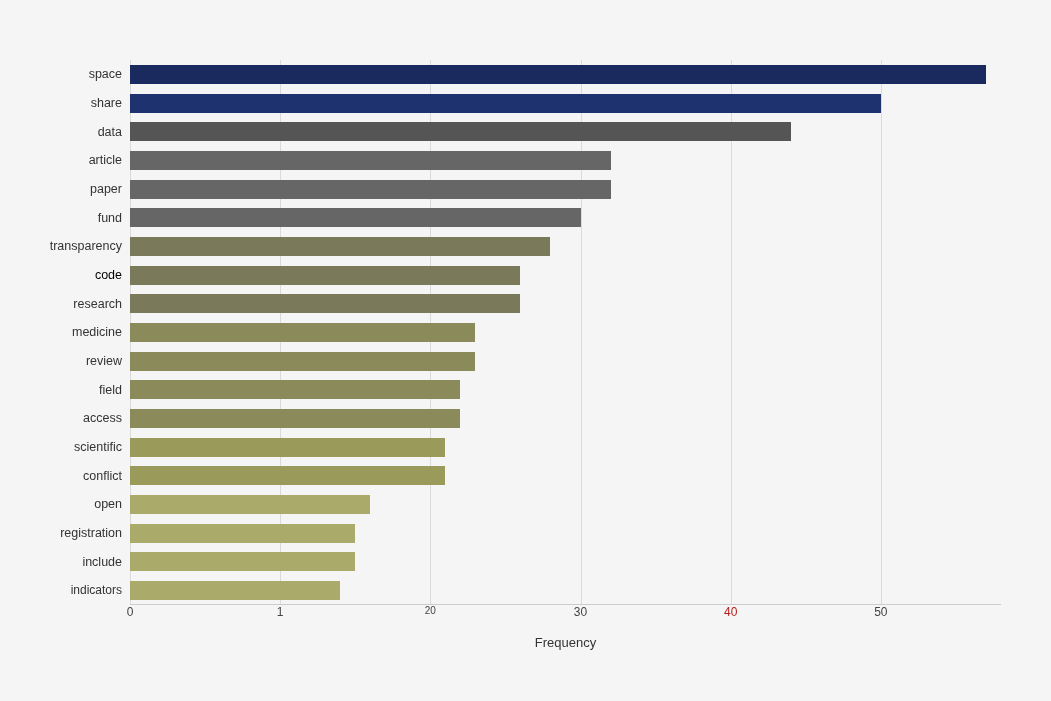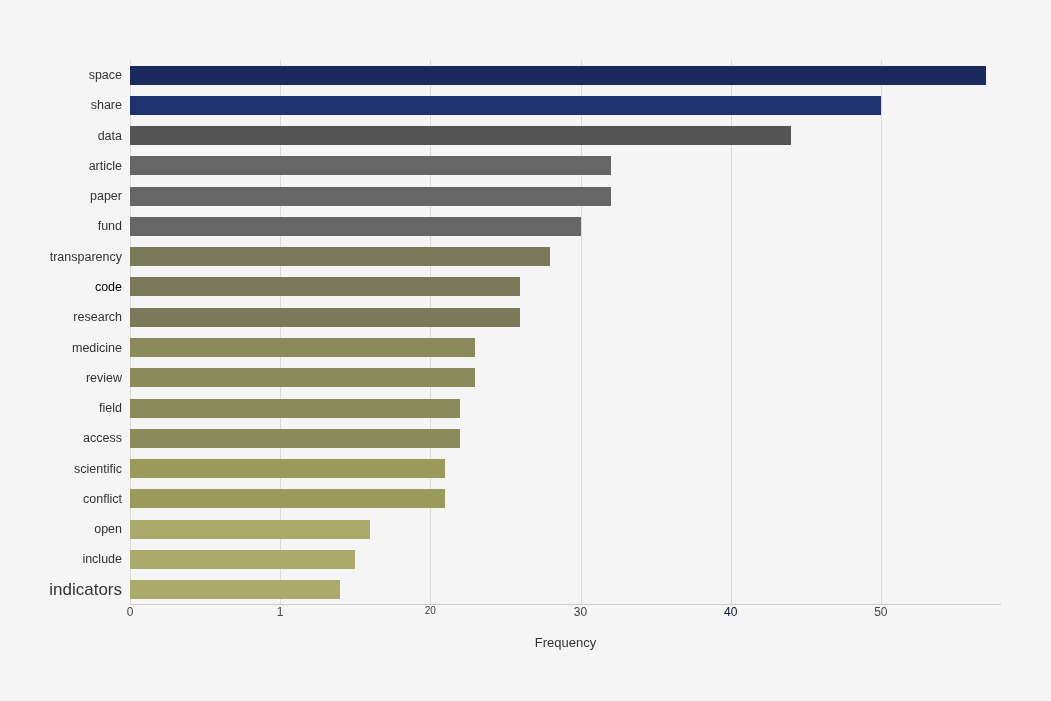--- a/index.html
+++ b/index.html
@@ -106,32 +106,36 @@
         </div>
         <div style="display: flex; align-items: center; height: 22px; position: relative;">
           <div style="position: absolute; left: -108px; width: 100px; text-align: right; font-size: 12.5px; color: rgb(51, 51, 51);">conflict</div>
           <div style="width: 36.2069%; height: 19px; background: rgb(154, 154, 90); border-radius: 0px;"></div>
         </div>
         <div style="display: flex; align-items: center; height: 22px; position: relative;">
           <div style="position: absolute; left: -108px; width: 100px; text-align: right; font-size: 12.5px; color: rgb(51, 51, 51);">open</div>
           <div style="width: 27.5862%; height: 19px; background: rgb(170, 170, 106); border-radius: 0px;"></div>
         </div>
         <div style="display: flex; align-items: center; height: 22px; position: relative;">
+          <div style="position: absolute; left: -108px; width: 100px; text-align: right; font-size: 12.5px; color: rgb(51, 51, 51);">registration</div>
+          <div style="width: 25.8621%; height: 19px; background: rgb(170, 170, 106); border-radius: 0px;"></div>
+        </div>
+        <div style="display: flex; align-items: center; height: 22px; position: relative;">
           <div style="position: absolute; left: -108px; width: 100px; text-align: right; font-size: 12.5px; color: rgb(51, 51, 51);">include</div>
           <div style="width: 25.8621%; height: 19px; background: rgb(170, 170, 106); border-radius: 0px;"></div>
         </div>
         <div style="display: flex; align-items: center; height: 22px; position: relative;">
-          <div style="position: absolute; left: -108px; width: 100px; text-align: right; font-size: 17px; color: rgb(51, 51, 51);">indicators</div>
+          <div style="position: absolute; left: -108px; width: 100px; text-align: right; font-size: 12px; color: rgb(51, 51, 51);">indicators</div>
           <div style="width: 24.1379%; height: 19px; background: rgb(170, 170, 106); border-radius: 0px;"></div>
         </div>
       </div>
       <div style="position: absolute; bottom: 45px; left: 0px; right: 0px; height: 1px; background: rgb(204, 204, 204);"></div>
       <div style="position: absolute; bottom: 20px; left: 0px; right: 0px; height: 25px;">
         <div style="position: absolute; left: 0%; transform: translateX(-50%); font-size: 12px; color: rgb(68, 68, 68);">0</div>
         <div style="position: absolute; left: 17.2414%; transform: translateX(-50%); font-size: 12px; color: rgb(68, 68, 68);">1</div>
         <div style="position: absolute; left: 34.4828%; transform: translateX(-50%); font-size: 10px; color: rgb(68, 68, 68);">20</div>
         <div style="position: absolute; left: 51.7241%; transform: translateX(-50%); font-size: 12px; color: rgb(68, 68, 68);">30</div>
-        <div style="position: absolute; left: 68.9655%; transform: translateX(-50%); font-size: 12px; color: #0f172a;">40</div>
+        <div style="position: absolute; left: 68.9655%; transform: translateX(-50%); font-size: 12px; color: #b91c1c;">40</div>
         <div style="position: absolute; left: 86.2069%; transform: translateX(-50%); font-size: 12px; color: rgb(68, 68, 68);">50</div>
       </div>
       <div style="position: absolute; bottom: 0px; left: 50%; transform: translateX(-50%); font-size: 13px; color: rgb(51, 51, 51);">Frequency</div>
     </div>
 </div>
 
 </body></html>

